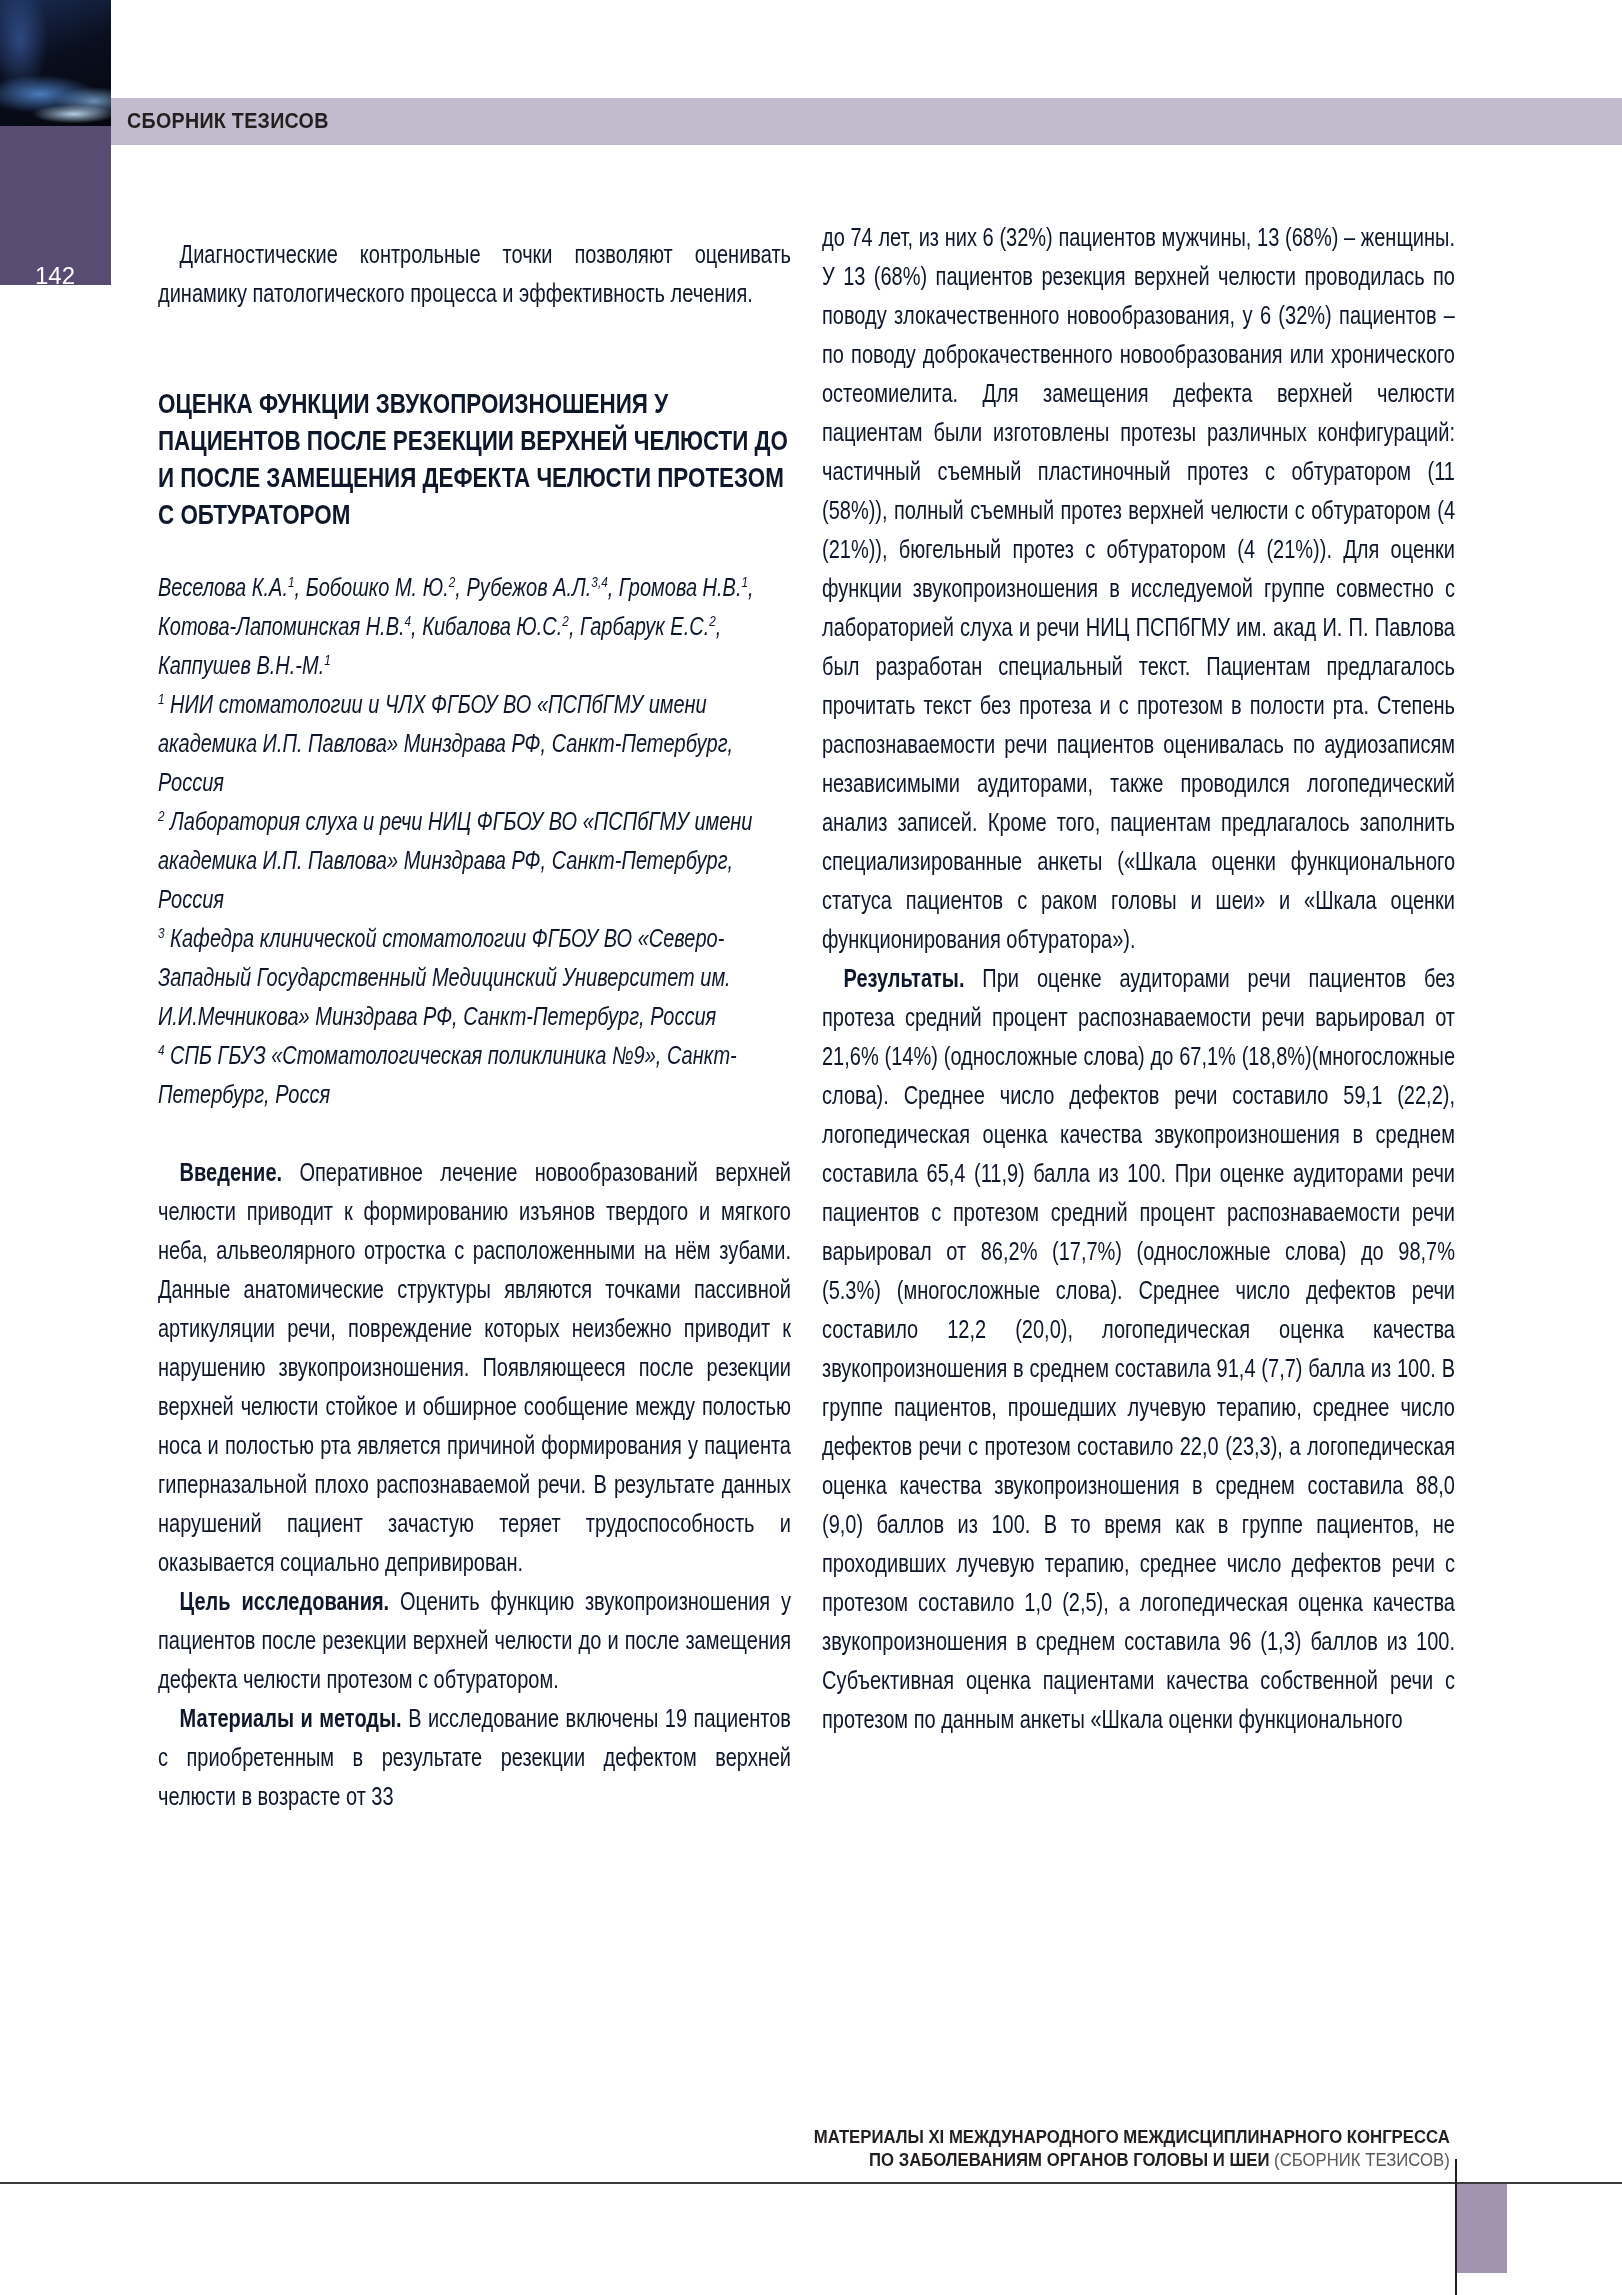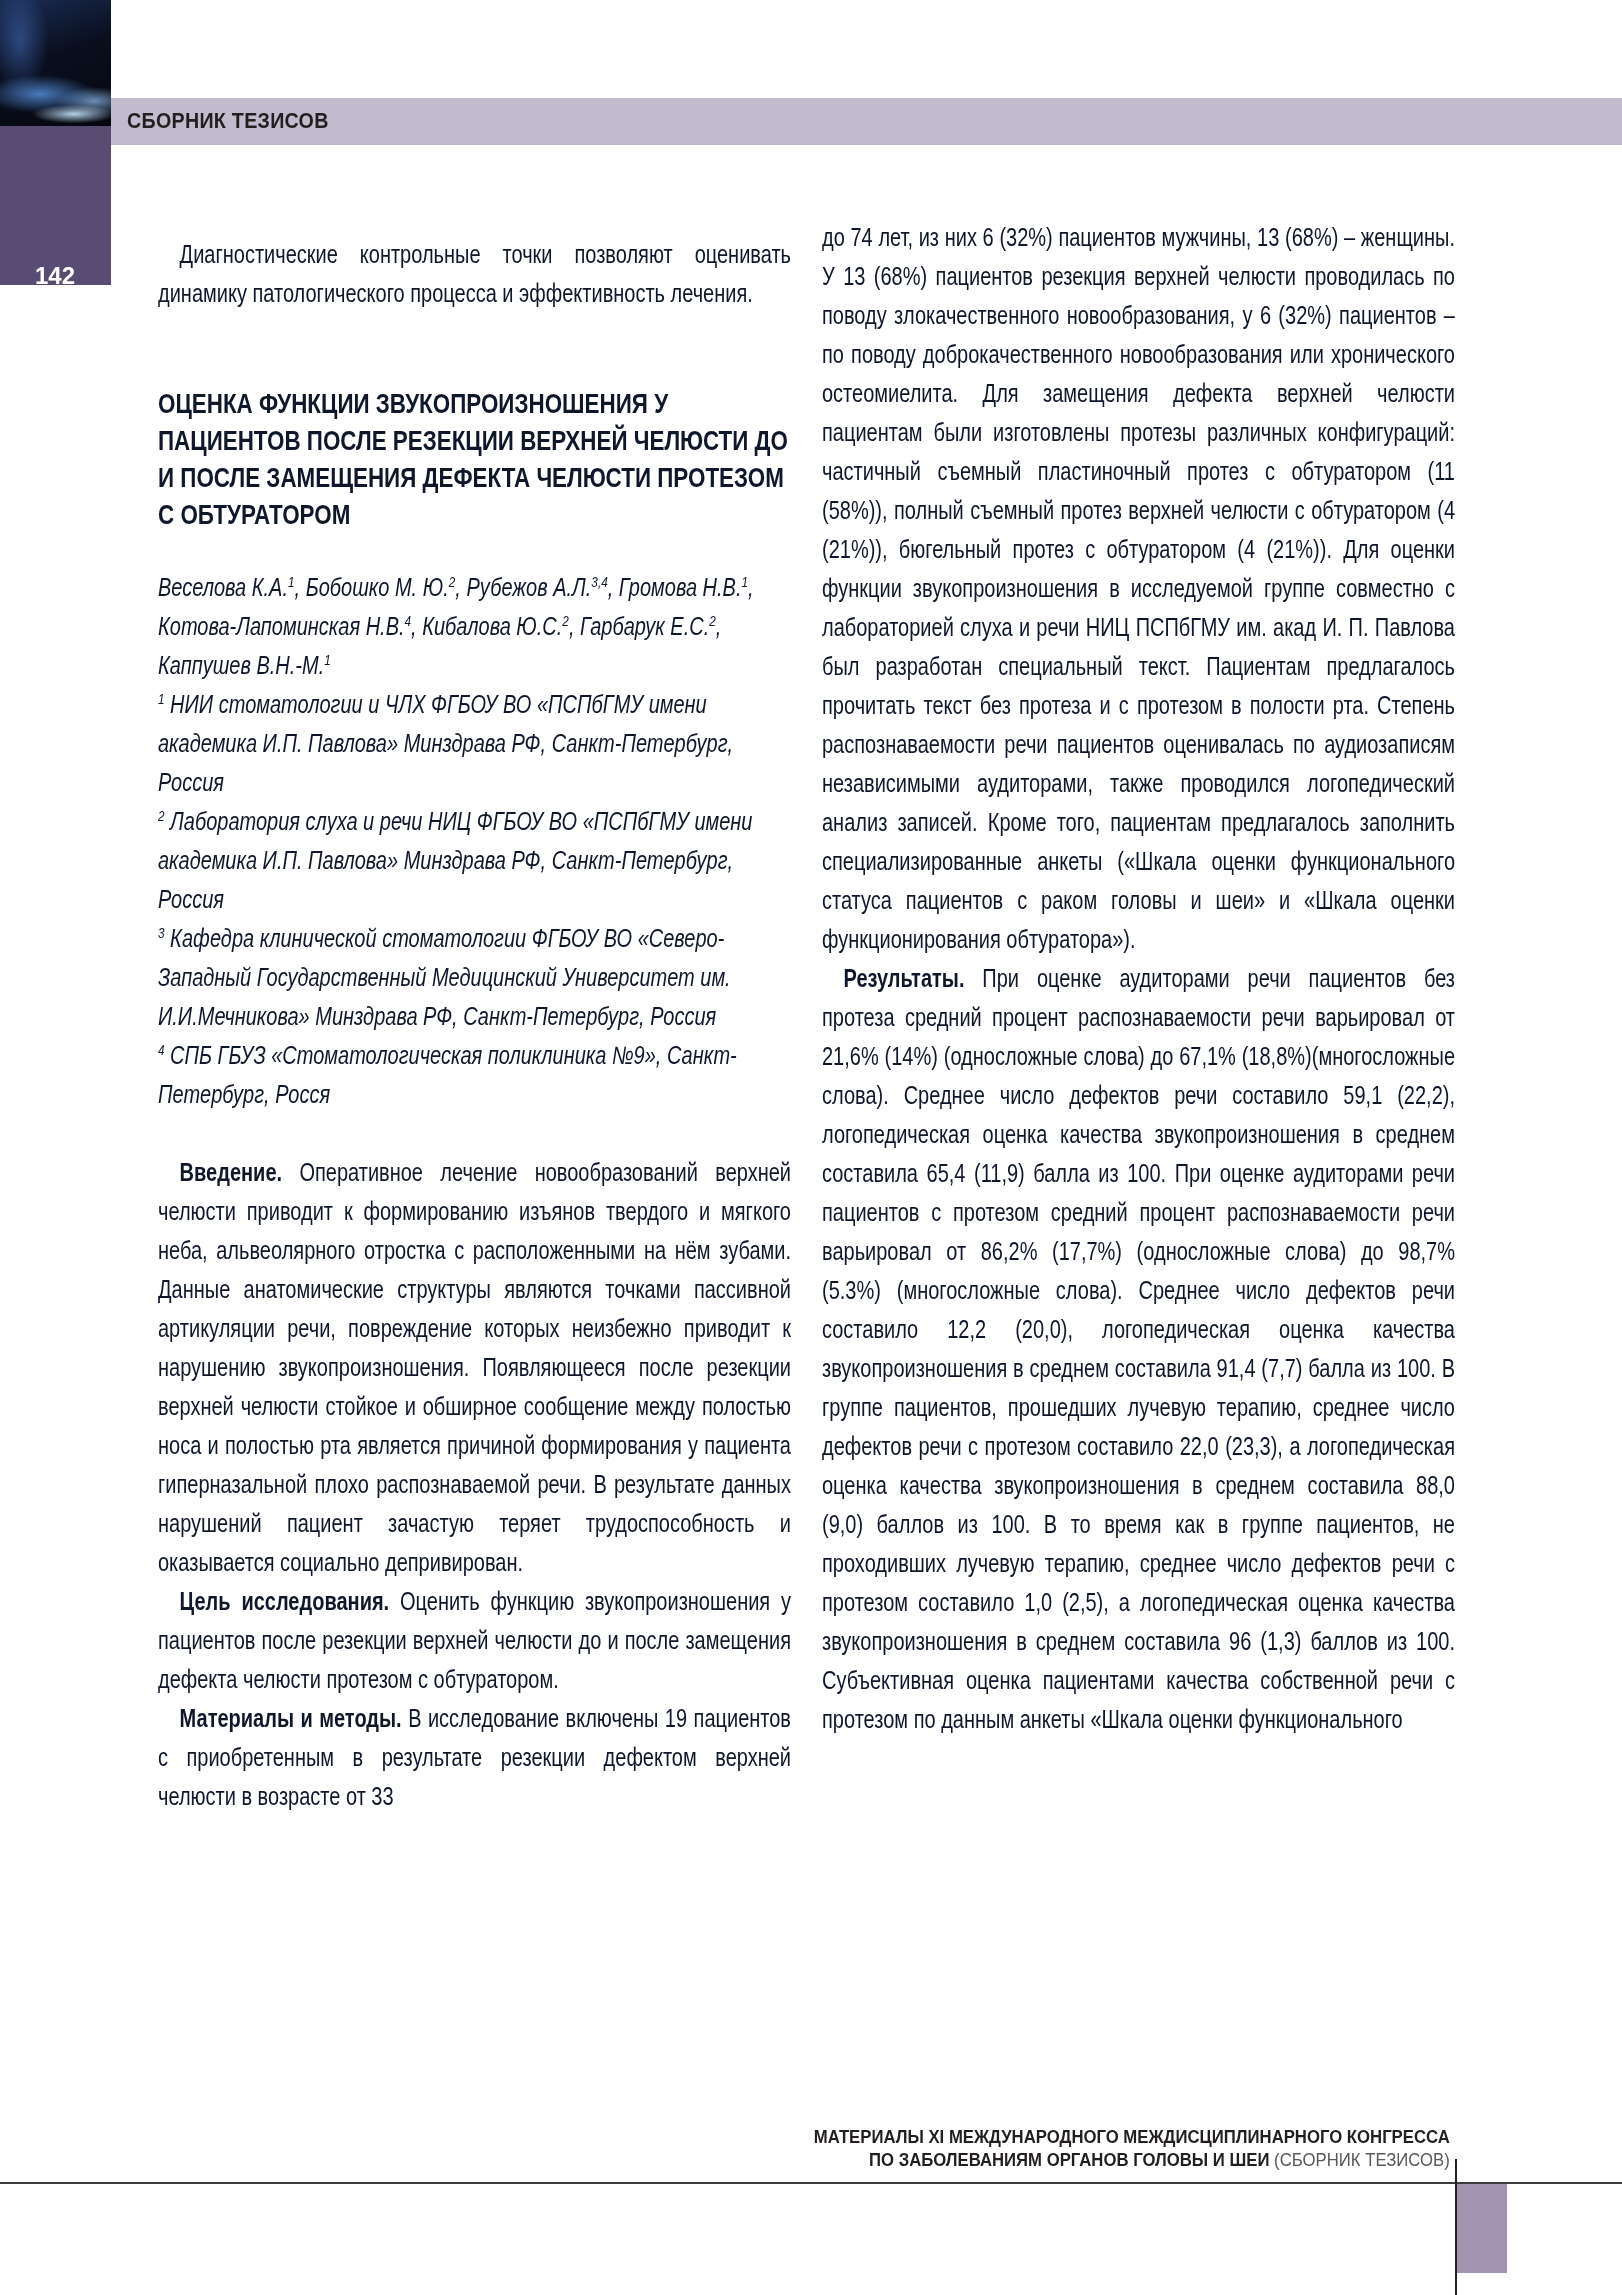--- a/index.html
+++ b/index.html
@@ -16,21 +16,21 @@
       radial-gradient(ellipse 40px 80px at 20px 40px, rgba(70,110,190,0.55), rgba(40,70,140,0) 70%),
       radial-gradient(ellipse 54px 20px at 94px 101px, rgba(150,200,250,0.7), rgba(100,160,230,0) 70%),
       linear-gradient(160deg, #1a2d55 0%, #0a0f1f 45%, #05070f 100%);
   }
   .side-block {
     position: absolute; left: 0; top: 126px; width: 111px; height: 159px;
     background: #594c73;
   }
   .page-number {
     position: absolute; left: 35px; top: 136px;
-    font-size: 24px; font-weight: bold; color: #ffffff;
+    font-size: 24px; font-weight: normal; color: #ffffff;
   }
   .header-bar {
     position: absolute; left: 111px; top: 79px; right: 0; height: 47px;
     background: #c2bacd;
     margin-top: 19px;
   }
   .header-title {
     position: absolute; left: 16px; top: 11.4px;
     font-size: 21.4px; font-weight: bold; color: #231f20; letter-spacing: 0.3px;
     transform: scaleX(0.92); transform-origin: left center;

